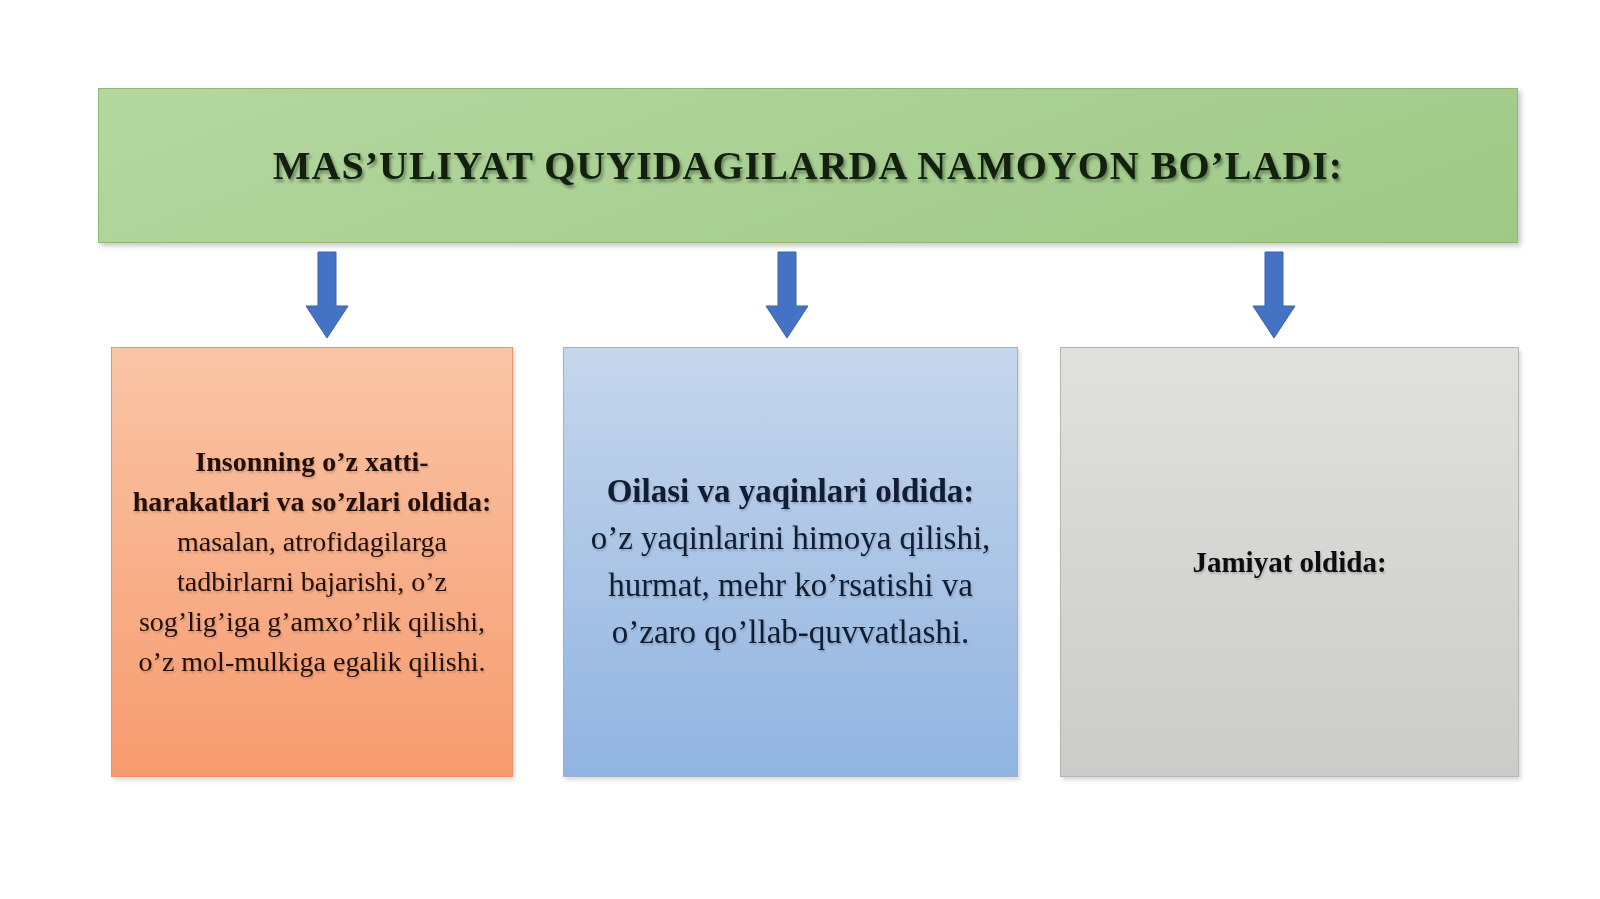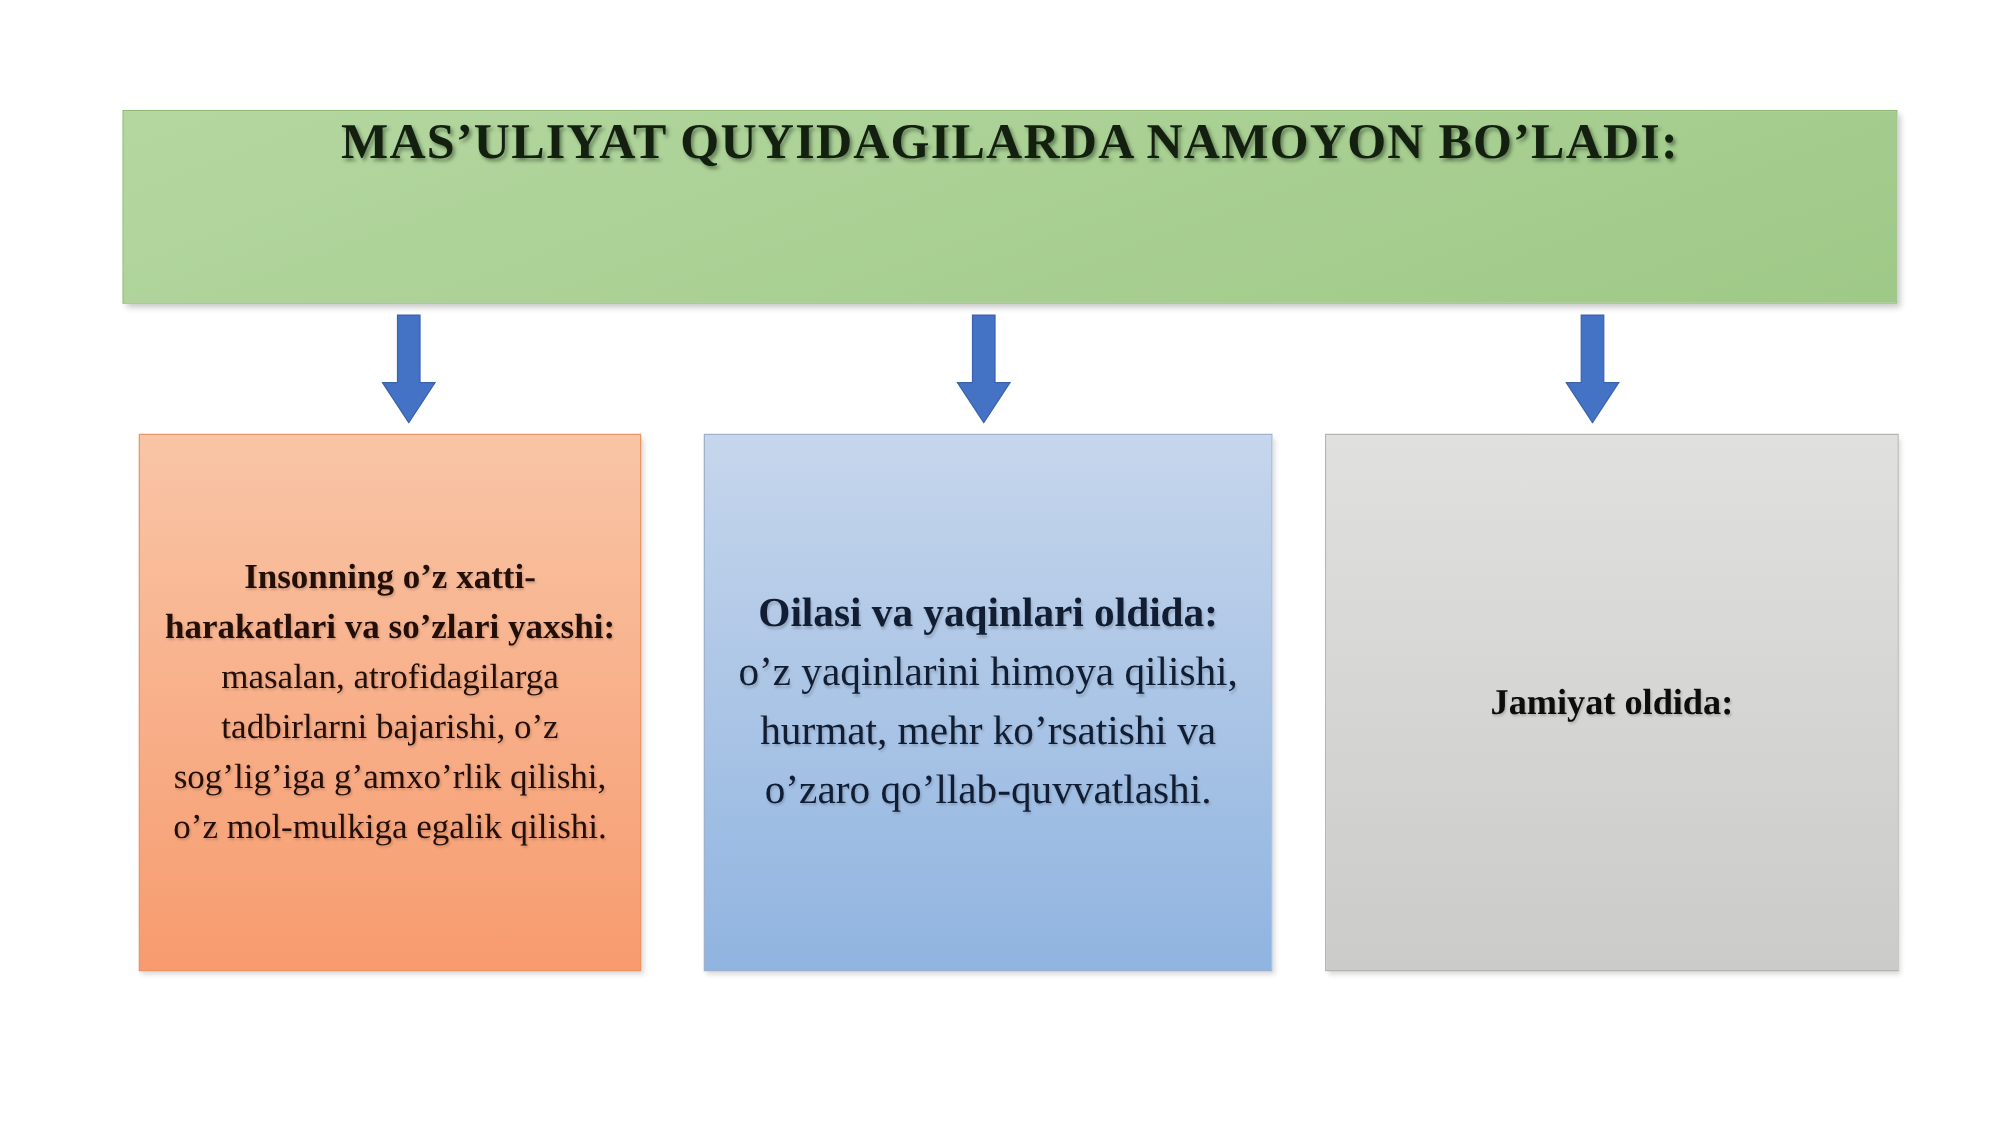--- a/index.html
+++ b/index.html
@@ -33,21 +33,21 @@
     font-family:"Liberation Serif","DejaVu Serif",serif;
     overflow:hidden;
   }
   .banner{
     position:absolute;
     left:98px; top:88px;
     width:1420px; height:155px;
     background:linear-gradient(160deg,var(--banner-top) 0%,var(--banner-bottom) 100%);
     border:1px solid var(--banner-border);
     box-shadow:3px 3px 5px rgba(0,0,0,0.22);
-    display:flex; justify-content:center;
+    display:flex; align-items:center; justify-content:center;
   }
   .banner h1{
     margin:0;
     font-size:40px;
     font-weight:bold;
     letter-spacing:1px;
     color:var(--title-text);
     text-shadow:2px 3px 3px rgba(20,40,20,0.45);
     white-space:nowrap;
   }
@@ -126,21 +126,21 @@
       <polygon points="13,1 31,1 31,55 43,55 22,87 1,55 13,55"></polygon>
     </svg>
   </div>
   <div class="arrow arrow-3">
     <svg viewBox="0 0 44 88" xmlns="http://www.w3.org/2000/svg">
       <polygon points="13,1 31,1 31,55 43,55 22,87 1,55 13,55"></polygon>
     </svg>
   </div>
 
   <section class="card card-orange">
-    <p><b class="inline-head">Insonning o’z xatti-harakatlari va so’zlari yaxshi:</b> <span>masalan, atrofidagilarga tadbirlarni bajarishi, o’z sog’lig’iga g’amxo’rlik qilishi, o’z mol-mulkiga egalik qilishi.</span></p>
+    <p><b class="inline-head">Insonning o’z xatti-harakatlari va so’zlari oldida:</b> <span>masalan, atrofidagilarga tadbirlarni bajarishi, o’z sog’lig’iga g’amxo’rlik qilishi, o’z mol-mulkiga egalik qilishi.</span></p>
   </section>
 
   <section class="card card-blue">
     <p><b class="block-head">Oilasi va yaqinlari oldida:</b><span>o’z yaqinlarini himoya qilishi, hurmat, mehr ko’rsatishi va o’zaro qo’llab-quvvatlashi.</span></p>
   </section>
 
   <section class="card card-gray">
     <p><b class="block-head">Jamiyat oldida:</b></p>
   </section>
 

